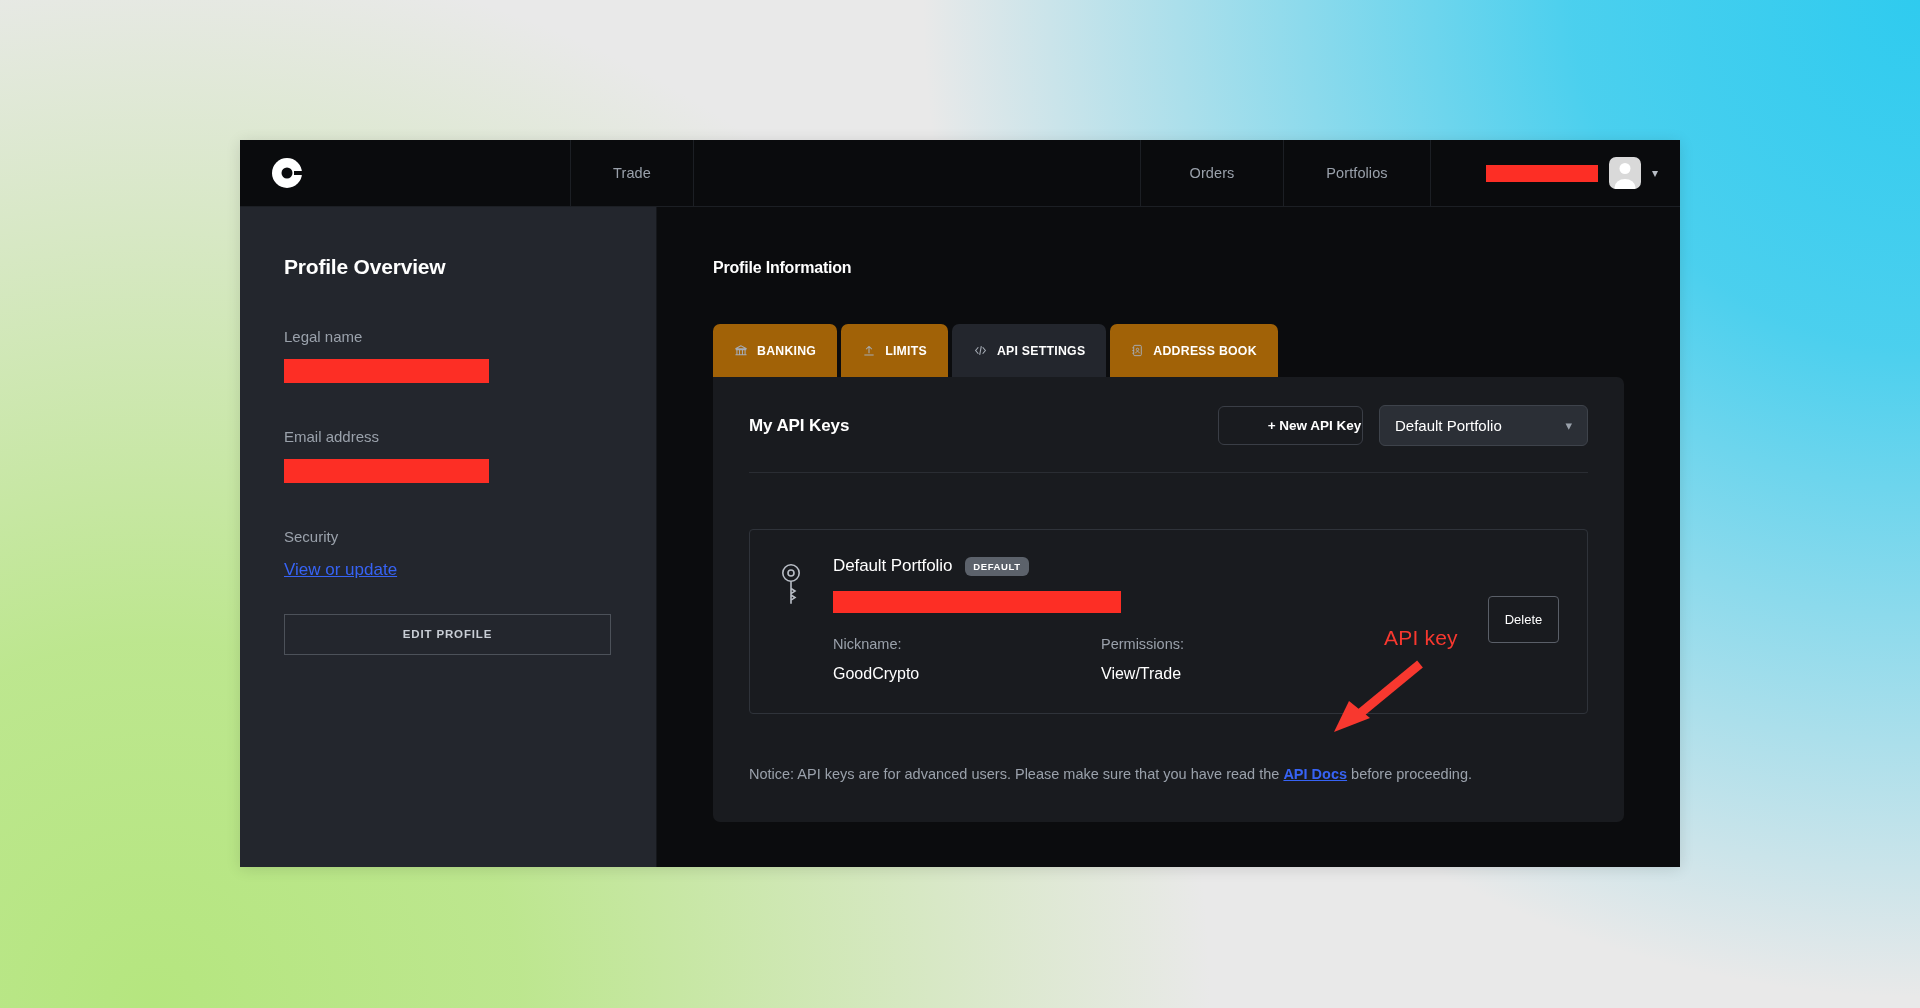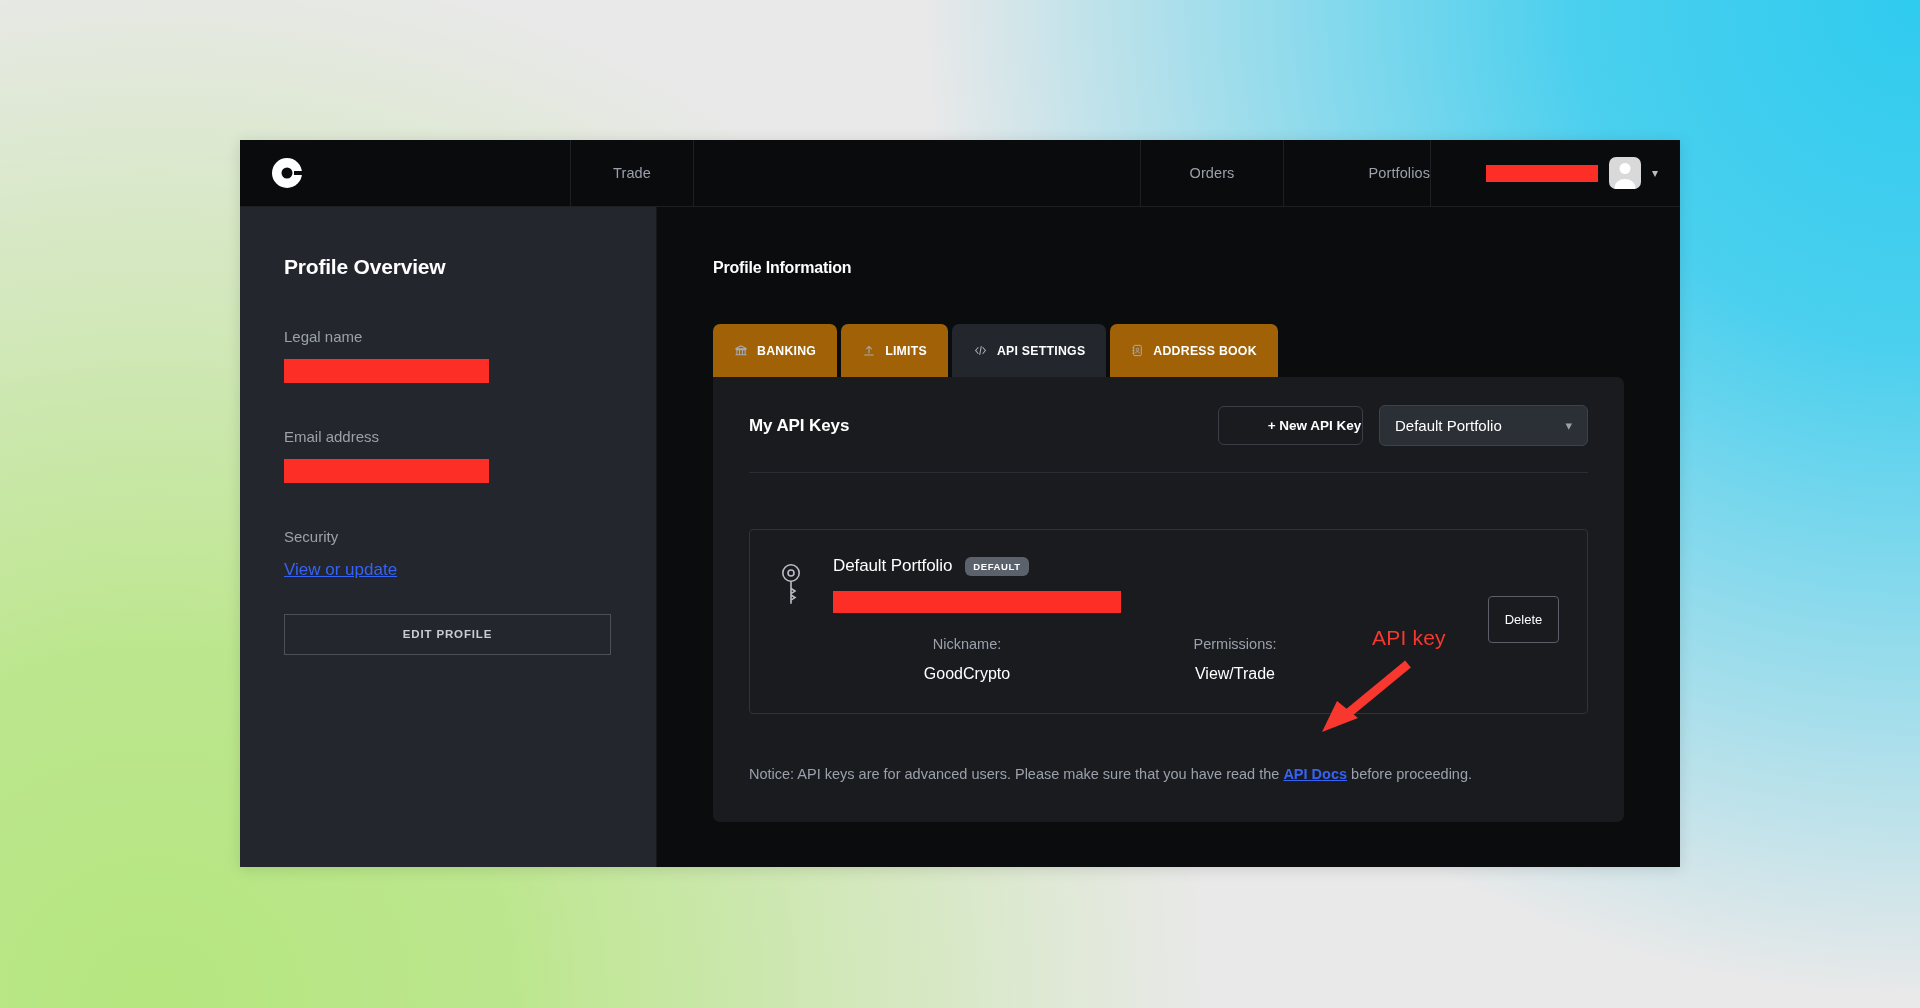--- a/index.html
+++ b/index.html
@@ -73,21 +73,21 @@
     align-items: center;
     justify-content: center;
     color: #9aa1ab;
     font-size: 14.5px;
     border-right: 1px solid #1c1f24;
     letter-spacing: 0.1px;
   }
   .nav-cell.trade { width: 123px; }
   .nav-cell.spacer { flex: 1; border-right: 1px solid #1c1f24; }
   .nav-cell.orders { width: 143px; }
-  .nav-cell.portfolios { width: 147px; justify-content: flex-end; }
+  .nav-cell.portfolios { width: 147px; }
   .nav-account {
     width: 249px;
     display: flex;
     align-items: center;
     justify-content: flex-end;
     padding-right: 22px;
     gap: 11px;
   }
   .redact {
     background: #fd2e25;
@@ -296,21 +296,21 @@
     border-radius: 6px;
   }
   .redact.key-bar {
     width: 288px;
     height: 22px;
     margin: 15px 0 19px 0;
   }
   .key-meta {
     display: flex;
   }
-  .meta-col { width: 268px; text-align: center; }
+  .meta-col { width: 268px; }
   .meta-label {
     color: #9aa1ab;
     font-size: 14.5px;
     margin-bottom: 13px;
   }
   .meta-value {
     color: #ffffff;
     font-size: 16px;
   }
   .btn-delete {
@@ -332,21 +332,21 @@
   }
   .notice a {
     color: #3763f4;
     text-decoration: underline;
     font-weight: 700;
   }
 
   
   .annotation-layer {
     position: absolute;
-    left: 4px; top: 0;
+    left: 16px; top: 0;
     width: 100%; height: 100%;
     pointer-events: none;
     z-index: 10;
   }
   .anno-label {
     position: absolute;
     left: 1128px;
     top: 486px;
     color: #f8382f;
     font-size: 21px;

